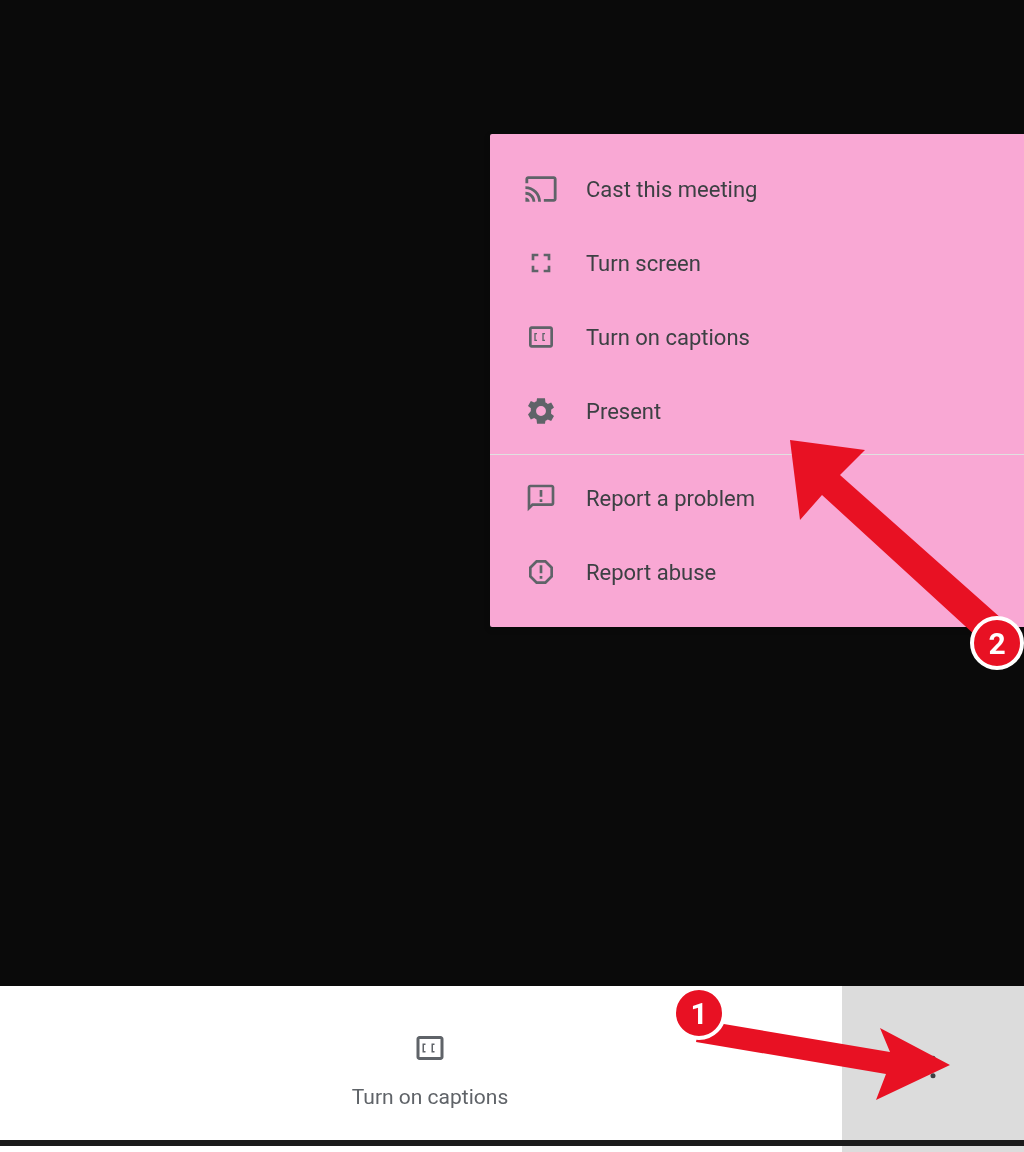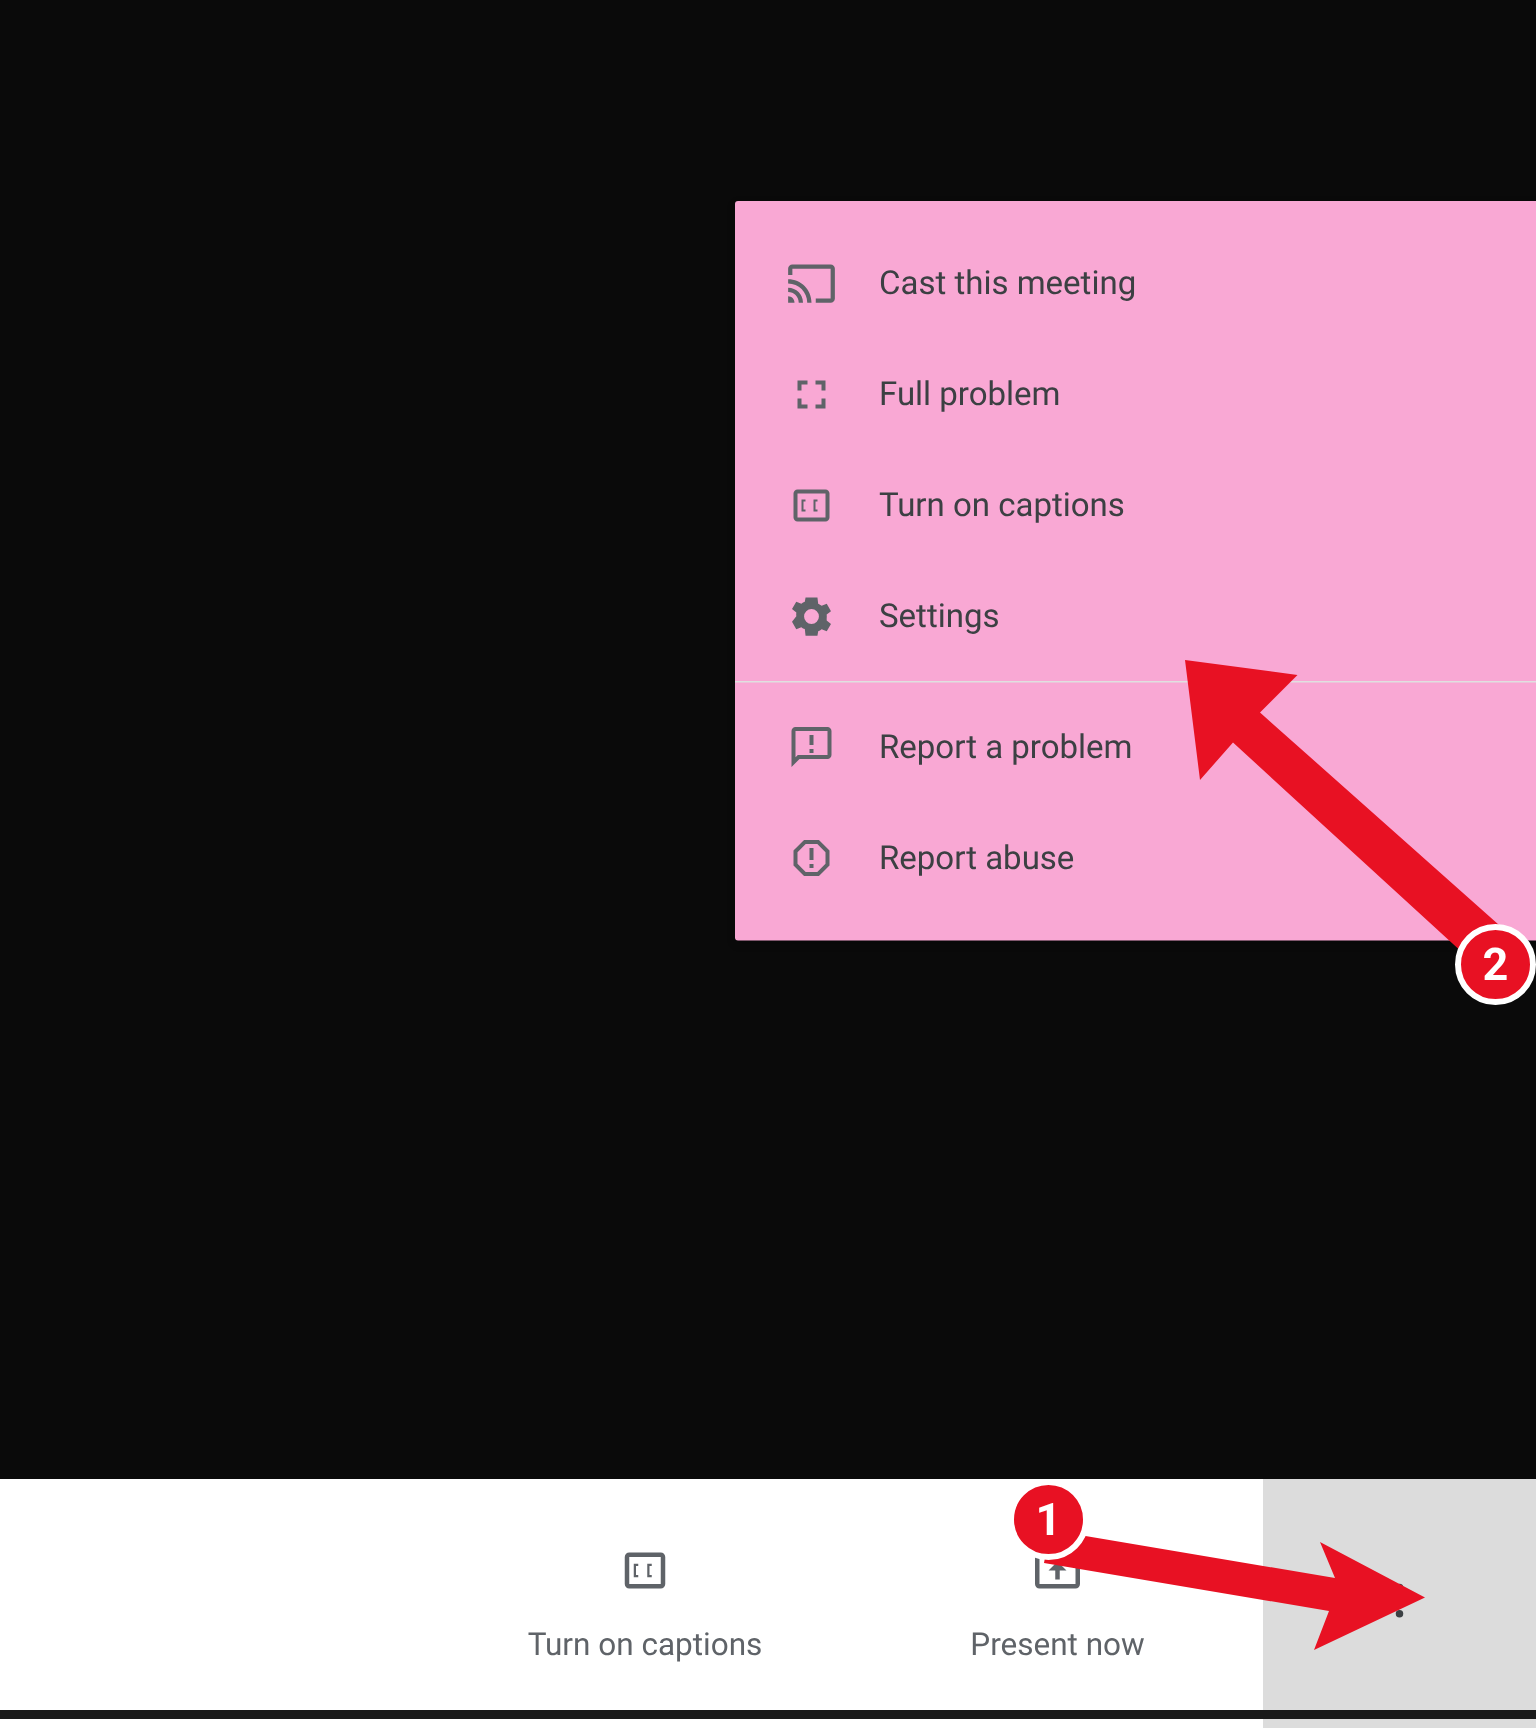--- a/index.html
+++ b/index.html
@@ -131,37 +131,37 @@
         </svg>
     </span>
     <span>Cast this meeting</span>
   </div>
   <div class="menu-item">
     <span class="icon">
       <svg viewBox="0 0 24 24" width="32" height="32">
           <path d="M7 14H5v5h5v-2H7v-3zm-2-4h2V7h3V5H5v5zm12 7h-3v2h5v-5h-2v3zM14 5v2h3v3h2V5h-5z"></path>
         </svg>
     </span>
-    <span>Full problem</span>
+    <span>Turn screen</span>
   </div>
   <div class="menu-item">
     <span class="icon">
       <svg viewBox="0 0 24 24" width="32" height="32">
           <path d="M19 4H5c-1.1 0-2 .9-2 2v12c0 1.1.9 2 2 2h14c1.1 0 2-.9 2-2V6c0-1.1-.9-2-2-2zm0 14H5V6h14v12zM7 15h2v-1H8v-4h1V9H7v6zm6 0h2v-1h-1v-4h1V9h-2v6z"></path>
         </svg>
     </span>
     <span>Turn on captions</span>
   </div>
   <div class="menu-item">
     <span class="icon">
       <svg viewBox="0 0 24 24" width="34" height="34">
           <path d="M19.14 12.94a7.14 7.14 0 000-1.88l2.03-1.58-2-3.46-2.39.96a7.1 7.1 0 00-1.63-.94L14.8 3h-5.6l-.35 2.04c-.58.23-1.12.55-1.63.94l-2.39-.96-2 3.46 2.03 1.58a7.14 7.14 0 000 1.88L2.83 14.5l2 3.46 2.39-.96c.51.39 1.05.71 1.63.94L9.2 21h5.6l.35-2.04c.58-.23 1.12-.55 1.63-.94l2.39.96 2-3.46-2.03-1.58zM12 15.5A3.5 3.5 0 1112 8.5a3.5 3.5 0 010 7z"></path>
         </svg>
     </span>
-    <span>Settings</span>
+    <span>Present</span>
   </div>
 
   <div class="menu-divider"></div>
 
   <div class="menu-item">
     <span class="icon">
       <svg viewBox="0 0 24 24" width="32" height="32">
           <path d="M20 2H4c-1.1 0-2 .9-2 2v18l4-4h14c1.1 0 2-.9 2-2V4c0-1.1-.9-2-2-2zm0 14H5.17L4 17.17V4h16v12zM11 6h2v5h-2V6zm0 7h2v2h-2v-2z"></path>
         </svg>
     </span>
@@ -178,28 +178,20 @@
 </div>
 
 <div class="bottom-bar">
   <div class="bar-btn btn-captions">
     <span>
       <svg viewBox="0 0 24 24" width="36" height="36">
           <path d="M19 4H5c-1.1 0-2 .9-2 2v12c0 1.1.9 2 2 2h14c1.1 0 2-.9 2-2V6c0-1.1-.9-2-2-2zm0 14H5V6h14v12zM7 15h2v-1H8v-4h1V9H7v6zm6 0h2v-1h-1v-4h1V9h-2v6z"></path>
         </svg>
     </span>
     <span>Turn on captions</span>
-  </div>
-  <div class="bar-btn btn-present">
-    <span>
-      <svg viewBox="0 0 24 24" width="36" height="36">
-          <path d="M20 4H4c-1.1 0-2 .9-2 2v12c0 1.1.9 2 2 2h16c1.1 0 2-.9 2-2V6c0-1.1-.9-2-2-2zm0 14H4V6h16v12zM12 8l-4 4h3v4h2v-4h3l-4-4z"></path>
-        </svg>
-    </span>
-    <span>Present now</span>
   </div>
   <div class="btn-more">
     <span>
       <svg viewBox="0 0 24 24" width="30" height="30">
           <circle cx="12" cy="5" r="2"></circle>
           <circle cx="12" cy="12" r="2"></circle>
           <circle cx="12" cy="19" r="2"></circle>
         </svg>
     </span>
   </div>

